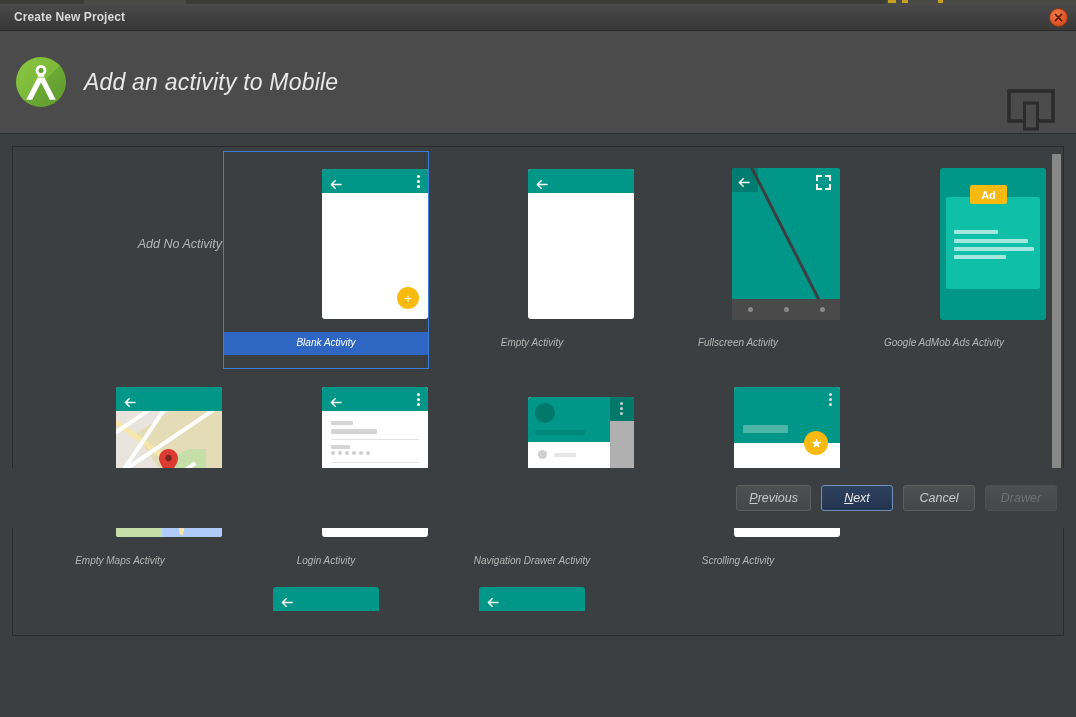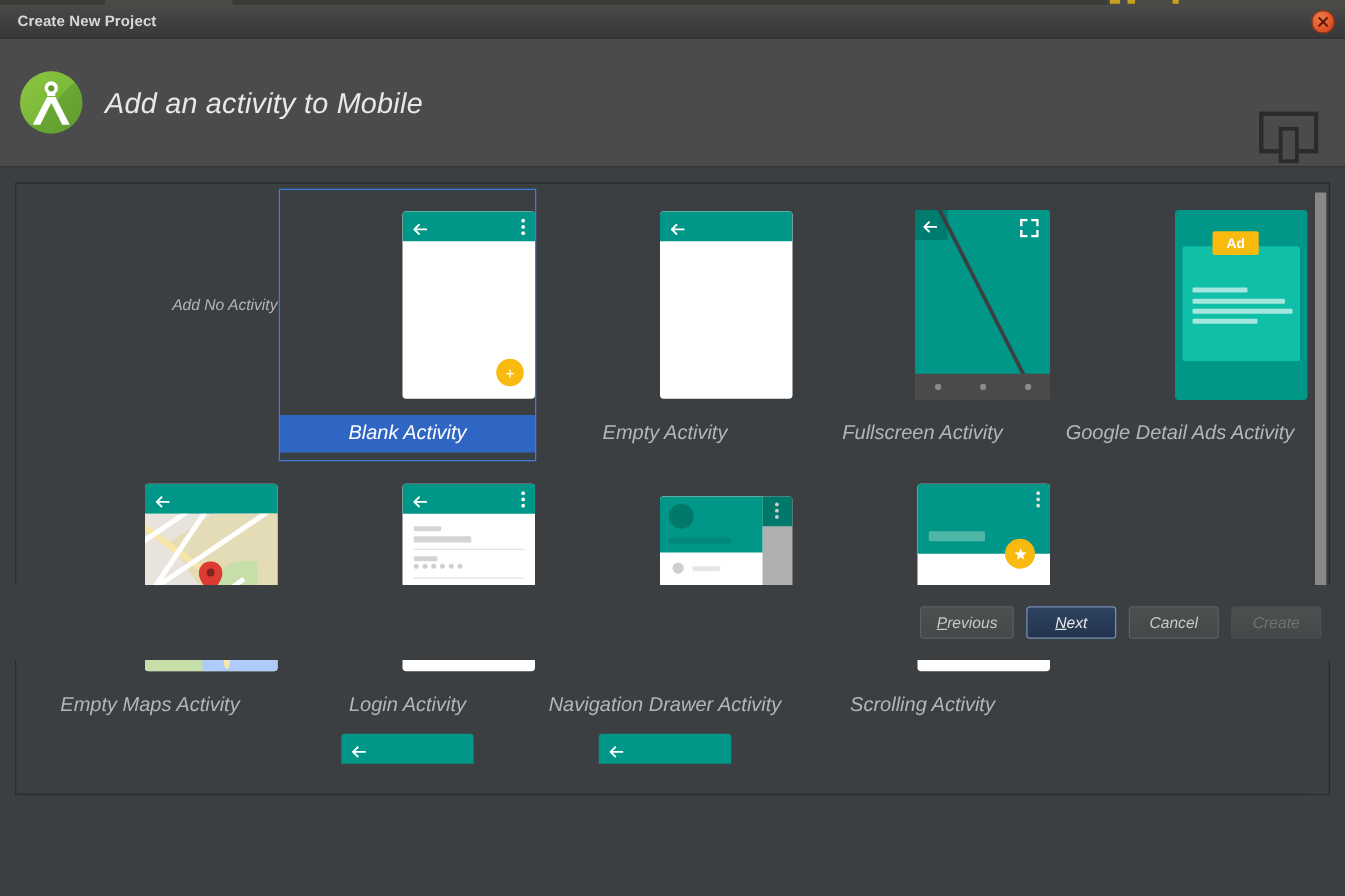--- a/index.html
+++ b/index.html
@@ -103,21 +103,21 @@
   }
   .tile.selected { border: 1px solid #3b7dd8; background: #3c3f41; }
   .tile-art {
     height: 180px; width: 100%;
     display: flex; align-items: center; justify-content: flex-end;
     padding-top: 4px;
   }
   .tile-label {
     width: 100%;
     text-align: center;
-    font-size: 16px; font-style: italic;
+    font-size: 10px; font-style: italic;
     color: #b5b5b5;
     padding: 5px 0 6px 0;
     line-height: 1.2;
   }
   .tile.selected .tile-label {
     background: #2f66c4; color: #ffffff;
   }
   .tile.no-activity .tile-art { }
   .no-activity-label {
     font-size: 12.5px; font-style: italic; color: #b5b5b5;
@@ -441,21 +441,21 @@
             <div class="tile-art">
               <div class="admob">
                 <div class="card"></div>
                 <div class="adbadge">Ad</div>
                 <div class="ln" style="left:14px;top:62px;width:44px;"></div>
                 <div class="ln" style="left:14px;top:71px;width:74px;"></div>
                 <div class="ln" style="left:14px;top:79px;width:80px;"></div>
                 <div class="ln" style="left:14px;top:87px;width:52px;"></div>
               </div>
             </div>
-            <div class="tile-label">Google Detail Ads Activity</div>
+            <div class="tile-label">Google AdMob Ads Activity</div>
           </div>
 
           <div class="tile">
             <div class="tile-art">
               <div class="map">
                 <div class="appbar" style="position:absolute;left:0;top:0;width:100%;height:24px;background:#009688;"></div>
                 <div class="back" style="position:absolute;left:8px;top:7px;width:12px;height:11px;">
                   <svg viewBox="0 0 12 11" width="12" height="11" aria-hidden="true">
                     <path d="M11 5.5 L2 5.5 M5.2 1.8 L1.4 5.5 L5.2 9.2" stroke="#fff" stroke-width="1.5" fill="none" stroke-linecap="round" stroke-linejoin="round"></path>
                   </svg>
@@ -604,17 +604,17 @@
     </div>
 
     <div id="footer">
       <div class="btn">
           <span><u>P</u><span>revious</span></span>
         </div>
       <div class="btn primary">
           <span><u>N</u><span>ext</span></span>
         </div>
       <div class="btn">Cancel</div>
-      <div class="btn disabled">Create</div>
+      <div class="btn disabled">Drawer</div>
     </div>
 
   </div>
 </div>
 
 </body></html>

